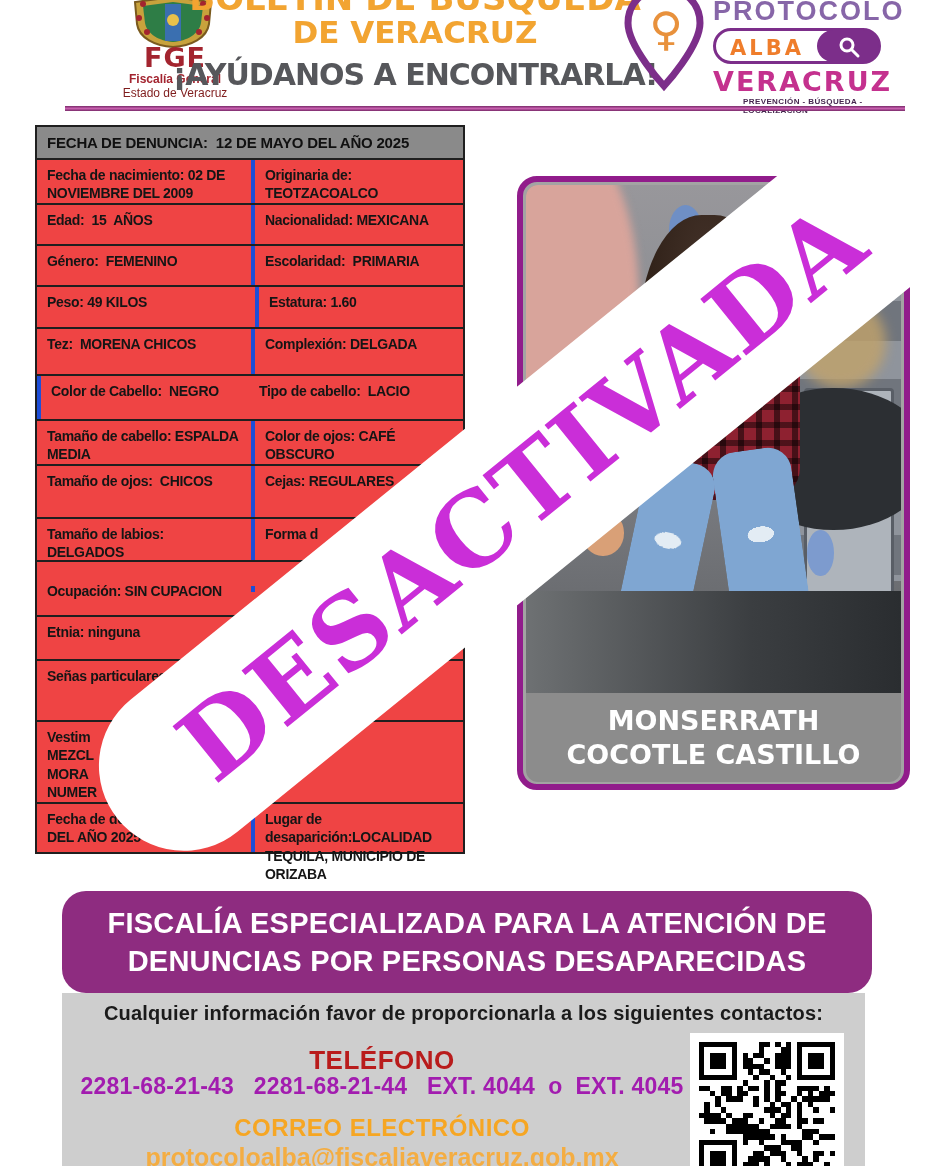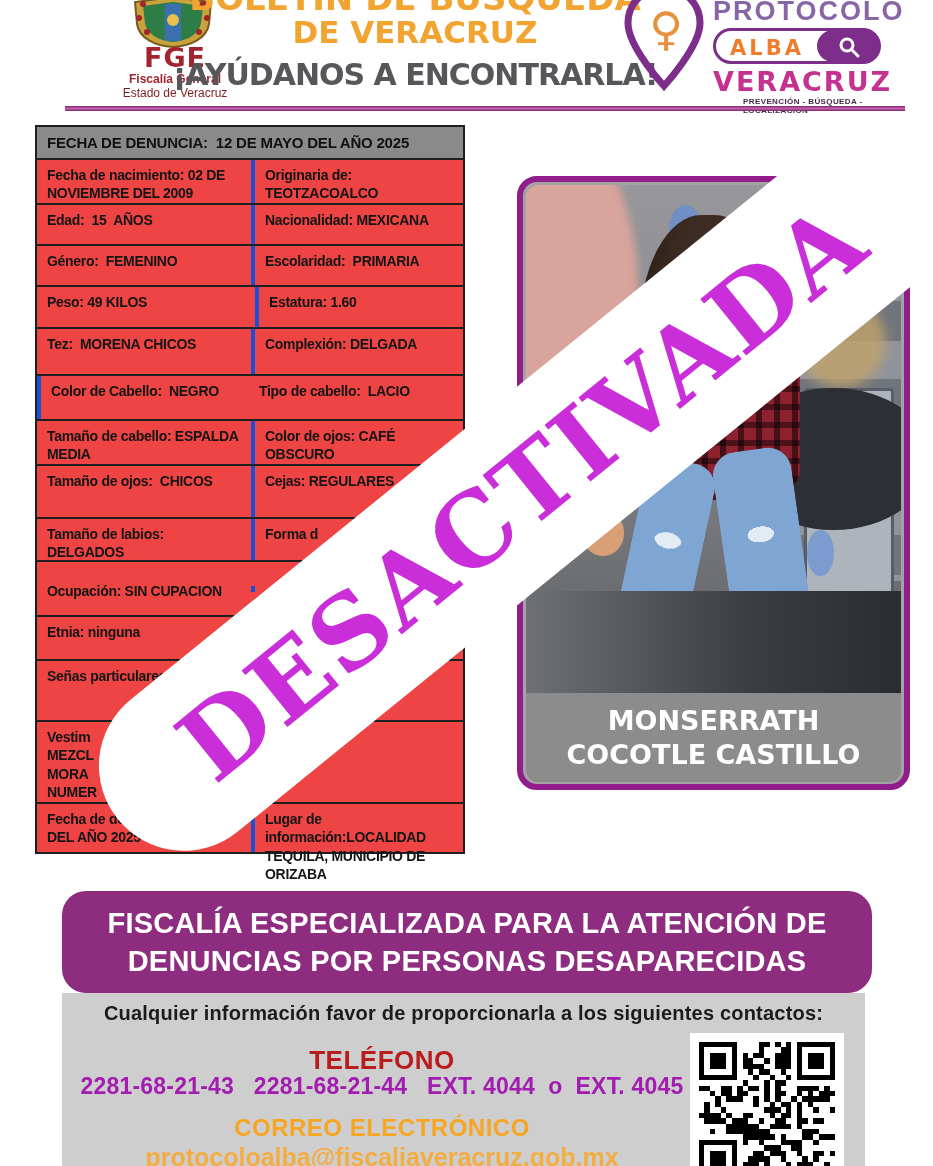--- a/index.html
+++ b/index.html
@@ -216,21 +216,21 @@
         <div class="trow" style="height: 82px;">
           <div class="tcell tleft">Vestim
 MEZCL
 MORA
 NUMER</div>
           <div class="tcell tright"></div>
         </div>
         <div class="trow" style="height: 50px;">
           <div class="tcell tleft">Fecha de desa&nbsp;&nbsp;&nbsp;&nbsp;&nbsp;&nbsp;&nbsp;&nbsp;&nbsp;&nbsp;&nbsp;&nbsp;&nbsp;&nbsp;&nbsp;&nbsp;YO
 DEL AÑO 2025</div>
-          <div class="tcell tright">Lugar de información:LOCALIDAD TEQUILA, MUNICIPIO DE ORIZABA</div>
+          <div class="tcell tright">Lugar de desaparición:LOCALIDAD TEQUILA, MUNICIPIO DE ORIZABA</div>
         </div>
       </div>
   </div>
 
   <div class="photo-card">
     <div class="photo">
       <div class="ph ph-finger"></div>
       <div class="ph ph-shelf"></div>
       <div class="ph ph-warm"></div>
       <div class="ph ph-glass"></div>

